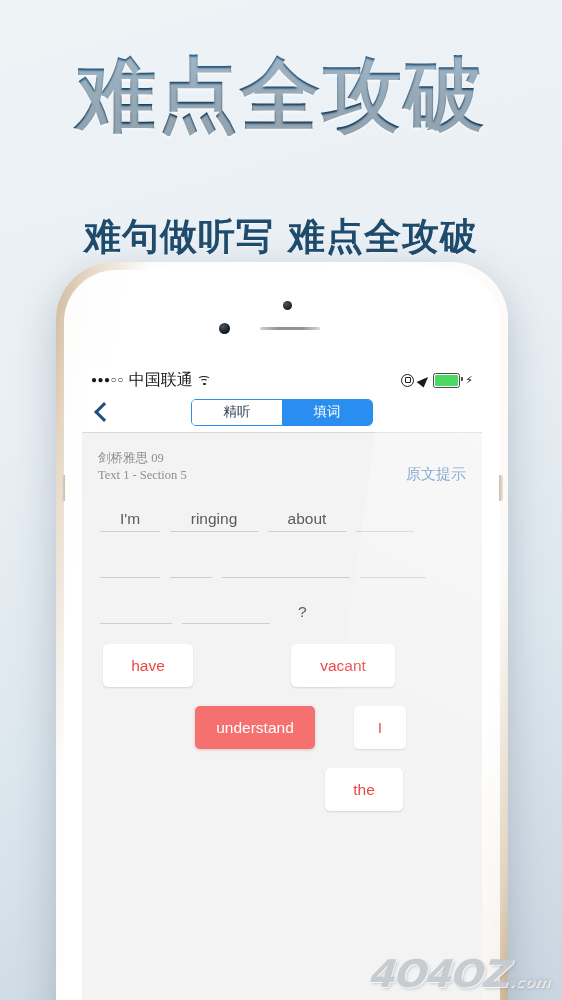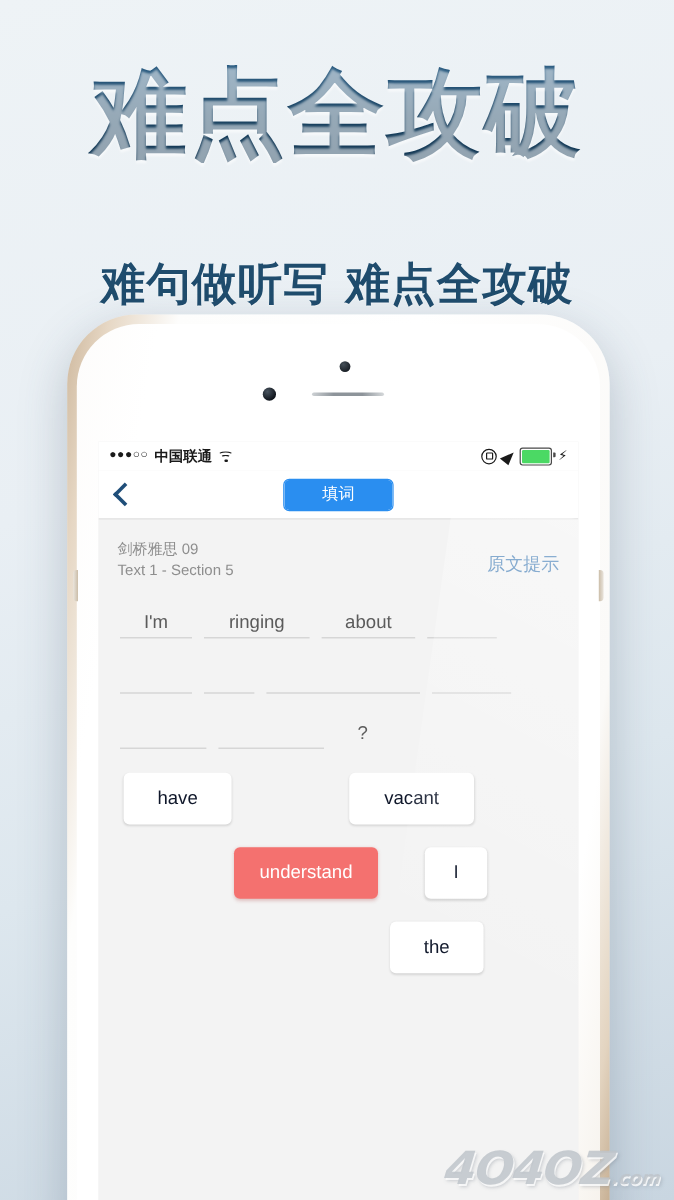--- a/index.html
+++ b/index.html
@@ -64,21 +64,21 @@
     transform:rotate(8deg);pointer-events:none;
   }
 
   
   .statusbar{
     height:24px;background:#fff;display:flex;align-items:center;
     padding:0 9px;font-size:12.5px;color:#1a1a1a;position:relative;
   }
   .sb-left{display:flex;align-items:center;gap:5px;}
   .dots{letter-spacing:.5px;font-size:10px;line-height:10px;}
-  .carrier{font-size:12px;font-weight:700;}
+  .carrier{font-size:16px;font-weight:400;}
   .wifi-ic{display:inline-block;width:13px;height:11px;position:relative;}
   .wifi-ic i{position:absolute;border:1.6px solid #1a1a1a;border-bottom-color:transparent;
      border-left-color:transparent;border-right-color:transparent;border-radius:50% 50% 0 0;left:50%;
      transform:translateX(-50%);}
   .wifi-ic i:nth-child(1){width:11px;height:5px;top:1px;}
   .wifi-ic i:nth-child(2){width:6px;height:3px;top:4px;}
   .wifi-dot{position:absolute;left:50%;margin-left:-1.3px;top:8px;width:2.6px;height:2.6px;
      border-radius:50%;background:#1a1a1a;}
   .sb-center{position:absolute;left:0;right:0;text-align:center;font-size:12.5px;font-weight:700;}
   .sb-right{margin-left:auto;display:flex;align-items:center;gap:5px;position:relative;z-index:2;}
@@ -100,33 +100,33 @@
      transform:rotate(45deg);margin-left:4px;}
   .segment{position:absolute;left:50%;transform:translateX(-50%);display:flex;
      border:1px solid #2a8ef0;border-radius:5px;overflow:hidden;height:25px;}
   .seg{min-width:74px;display:flex;align-items:center;justify-content:center;
      font-size:13.5px;cursor:pointer;padding:0 8px;}
   .seg.off{background:#fff;color:#2f3f52;}
   .seg.on{background:#2a8ef0;color:#fff;}
 
   
   .content{background:#f3f3f3;height:100%;position:relative;}
-  .meta{display:flex;justify-content:space-between;align-items:center;padding:17px 16px 0 16px;}
+  .meta{display:flex;justify-content:space-between;align-items:flex-end;padding:17px 16px 0 16px;font-family:Liberation Serif, serif;}
   .meta-l{font-size:12.5px;line-height:17px;color:#8e8e8e;}
   .meta-r{font-size:15px;color:#4a82b8;cursor:pointer;padding-top:6px;}
 
   .blanks{padding:22px 18px 0 18px;}
   .brow{display:flex;align-items:flex-end;gap:10px;margin-bottom:20px;height:26px;}
   .blank{border-bottom:1.5px solid #cfcfcf;text-align:center;font-size:15.5px;color:#5b5b5b;
      padding-bottom:3px;line-height:19px;cursor:pointer;}
   .qmark{font-size:15.5px;color:#5b5b5b;padding:0 0 3px 18px;line-height:19px;}
 
   .chips{position:relative;padding:0 16px;margin-top:6px;height:260px;}
   .chip{position:absolute;background:#fff;border-radius:5px;box-shadow:0 1px 2px rgba(0,0,0,.13);
-     display:flex;align-items:center;justify-content:center;font-size:15.5px;color:#0f172a;
+     display:flex;align-items:center;justify-content:center;font-size:15.5px;color:#ef4444;
      height:43px;cursor:pointer;}
   .chip.sel{background:#f4716f;color:#fff;box-shadow:0 1px 3px rgba(180,80,80,.3);}
 
   
   .wm{position:absolute;right:10px;bottom:4px;font-family:"DejaVu Sans",sans-serif;
      font-size:38px;font-weight:700;font-style:italic;letter-spacing:-1px;
      color:rgba(190,196,202,.85);text-shadow:1px 1px 0 rgba(255,255,255,.8),2px 2px 3px rgba(120,130,140,.35);
      transform:skewX(-6deg);pointer-events:none;}
   .wm small{font-size:15px;letter-spacing:0;}
 </style>
@@ -164,20 +164,21 @@
             </span>
           <span class="bolt">⚡</span>
         </div>
       </div>
 
       <div class="navbar">
         <div class="backbtn">
           <span class="chev"></span>
         </div>
         <div class="segment">
+          <div class="seg off">精听</div>
           <div class="seg on">填词</div>
         </div>
       </div>
 
       <div class="content">
 
         <div class="meta">
           <div class="meta-l">
             <div>剑桥雅思 09</div>
             <div>Text 1 - Section 5</div>

